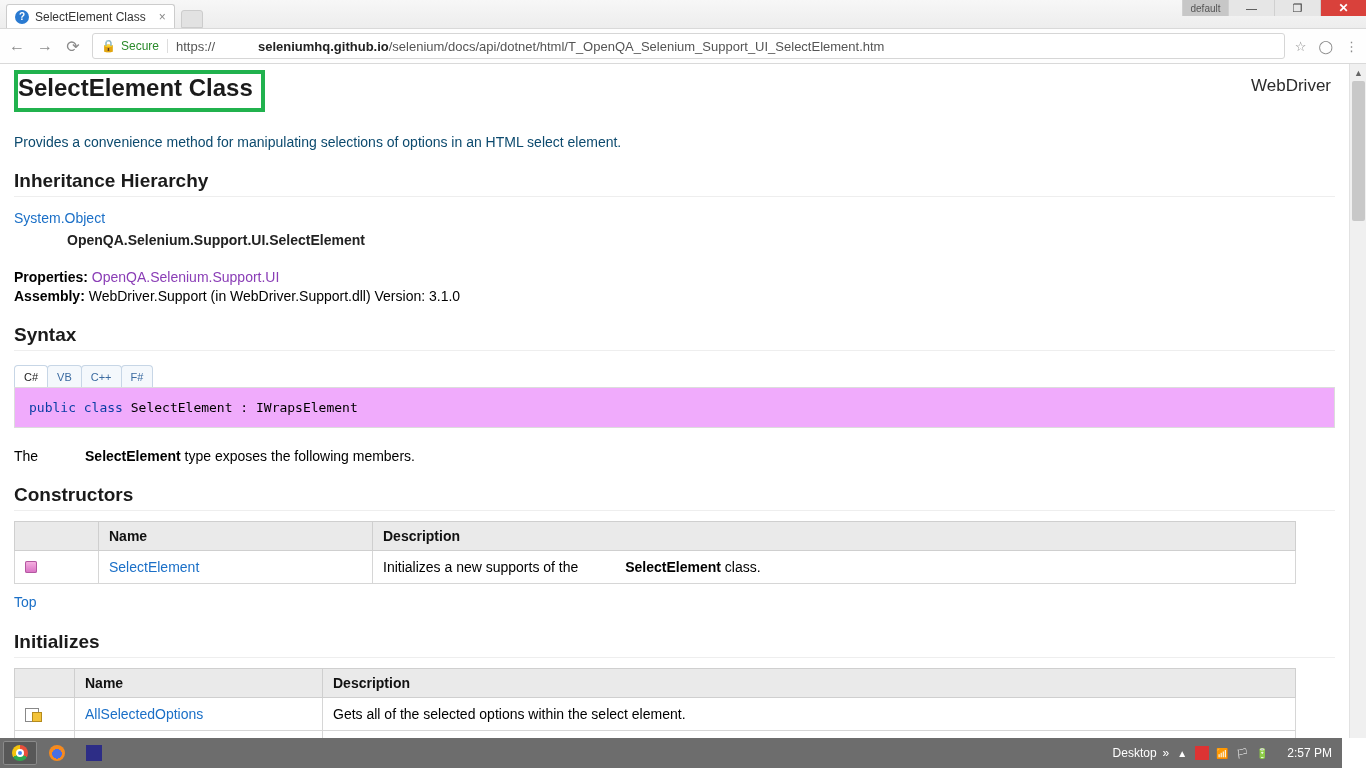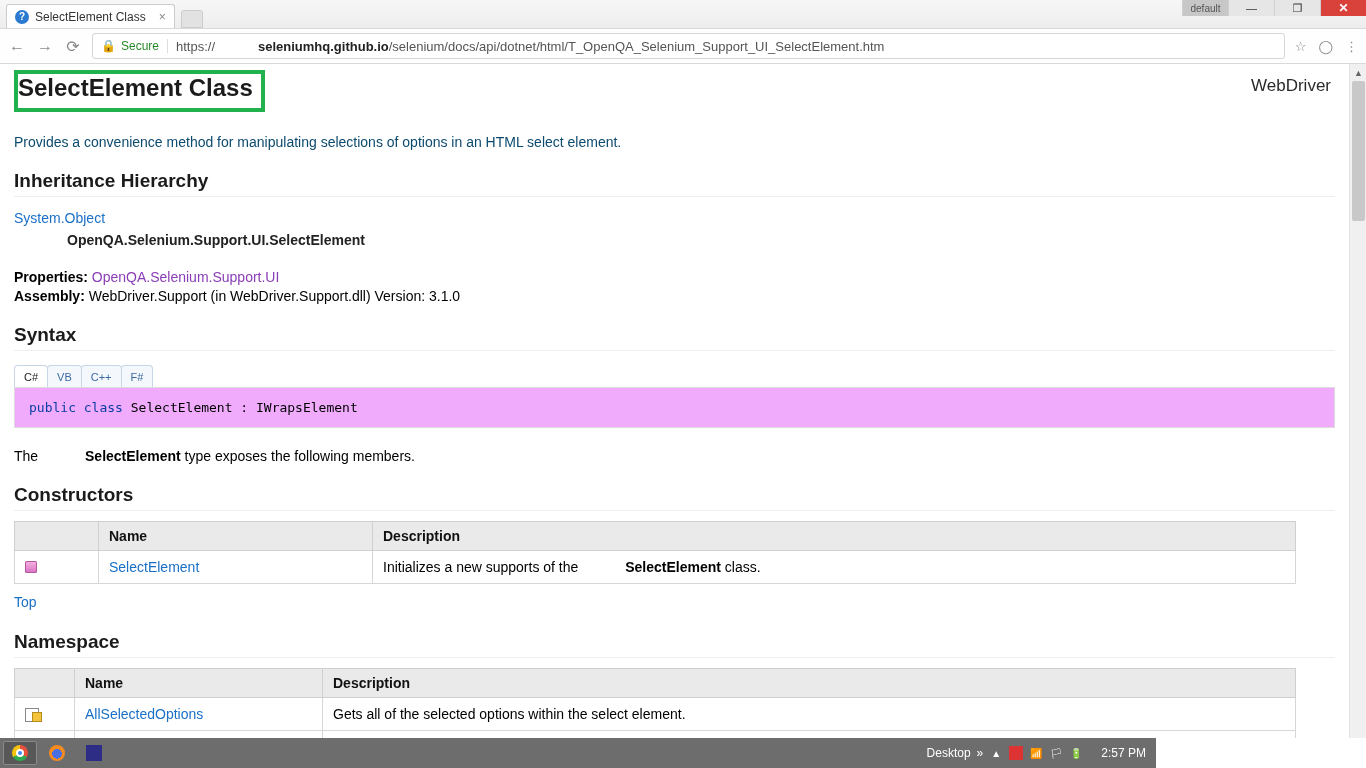--- a/index.html
+++ b/index.html
@@ -66,21 +66,21 @@
   table.api td.icon-cell { width:60px; text-align:left; }
   .member-link { color:#1a6fc7; text-decoration:none; }
   .top-link { display:inline-block; margin-top:10px; color:#1a6fc7; font-size:14px; text-decoration:none; }
 
   .ctor-icon { width:12px; height:12px; display:inline-block; border-radius:2px; background:linear-gradient(#f7b5e2,#d86fc3); box-shadow:0 0 0 1px #b358a0 inset; position:relative; top:1px; }
   .prop-icon { display:inline-block; width:16px; height:12px; position:relative; top:1px; }
   .prop-icon::before{ content:""; position:absolute; left:0; top:0; width:12px; height:12px; background:#fff; border:1px solid #888;}
   .prop-icon::after{ content:""; position:absolute; left:7px; top:4px; width:8px; height:8px; background:#f3c33a; border:1px solid #b58b1d; transform:rotate(0deg);}
 
   
-  .taskbar { position:absolute; bottom:0; left:0; width:1156px; height:30px; background:#6d6d6d; display:flex; align-items:center; color:#fff; font-size:12px; }
+  .taskbar { position:absolute; bottom:0; left:0; width:1342px; height:30px; background:#6d6d6d; display:flex; align-items:center; color:#fff; font-size:12px; }
   .task-item { width:34px; height:24px; margin-left:3px; display:flex; align-items:center; justify-content:center; border-radius:2px; }
   .task-item.active { background:#585858; box-shadow:inset 0 0 0 1px #8a8a8a; }
   .chrome-ico { width:16px; height:16px; border-radius:8px; background: conic-gradient(#e94f3b 0 120deg,#2ea94f 120deg 240deg,#f4c20d 240deg 360deg); position:relative;}
   .chrome-ico::after{content:"";position:absolute;left:4px;top:4px;width:8px;height:8px;border-radius:4px;background:#4285f4;border:2px solid #fff;box-sizing:border-box;}
   .ff-ico { width:16px; height:16px; border-radius:8px; background:radial-gradient(circle at 50% 55%, #4a6fe3 0 40%, #f58a1f 41% 100%);}
   .vs-ico { width:16px; height:16px; background:#2d2d86;}
   .tray { margin-left:auto; display:flex; align-items:center; gap:6px; padding-right:10px; }
   .tray .label { font-size:12px; }
   .tray-icon { width:14px; height:14px; display:flex; align-items:center; justify-content:center; font-size:10px; }
   .clock { font-size:12px; margin-left:12px;}
@@ -181,21 +181,21 @@
         <td class="icon-cell"><span class="ctor-icon"></span></td>
         <td><a href="#" class="member-link">SelectElement</a></td>
         <td>
           <span>Initializes a new supports of the </span><span class="bold">SelectElement</span><span> class.</span>
         </td>
       </tr>
     </tbody>
       </table>
     <a href="#" class="top-link">Top</a>
 
-    <h2 class="section">Namespace</h2>
+    <h2 class="section">Initializes</h2>
     <table class="api">
       <tbody>
           <tr>
         <th style="width:60px;">&nbsp;</th>
         <th style="width:248px;">Name</th>
         <th>Description</th>
       </tr>
       <tr>
         <td class="icon-cell"><span class="prop-icon"></span></td>
         <td><a href="#" class="member-link">AllSelectedOptions</a></td>

